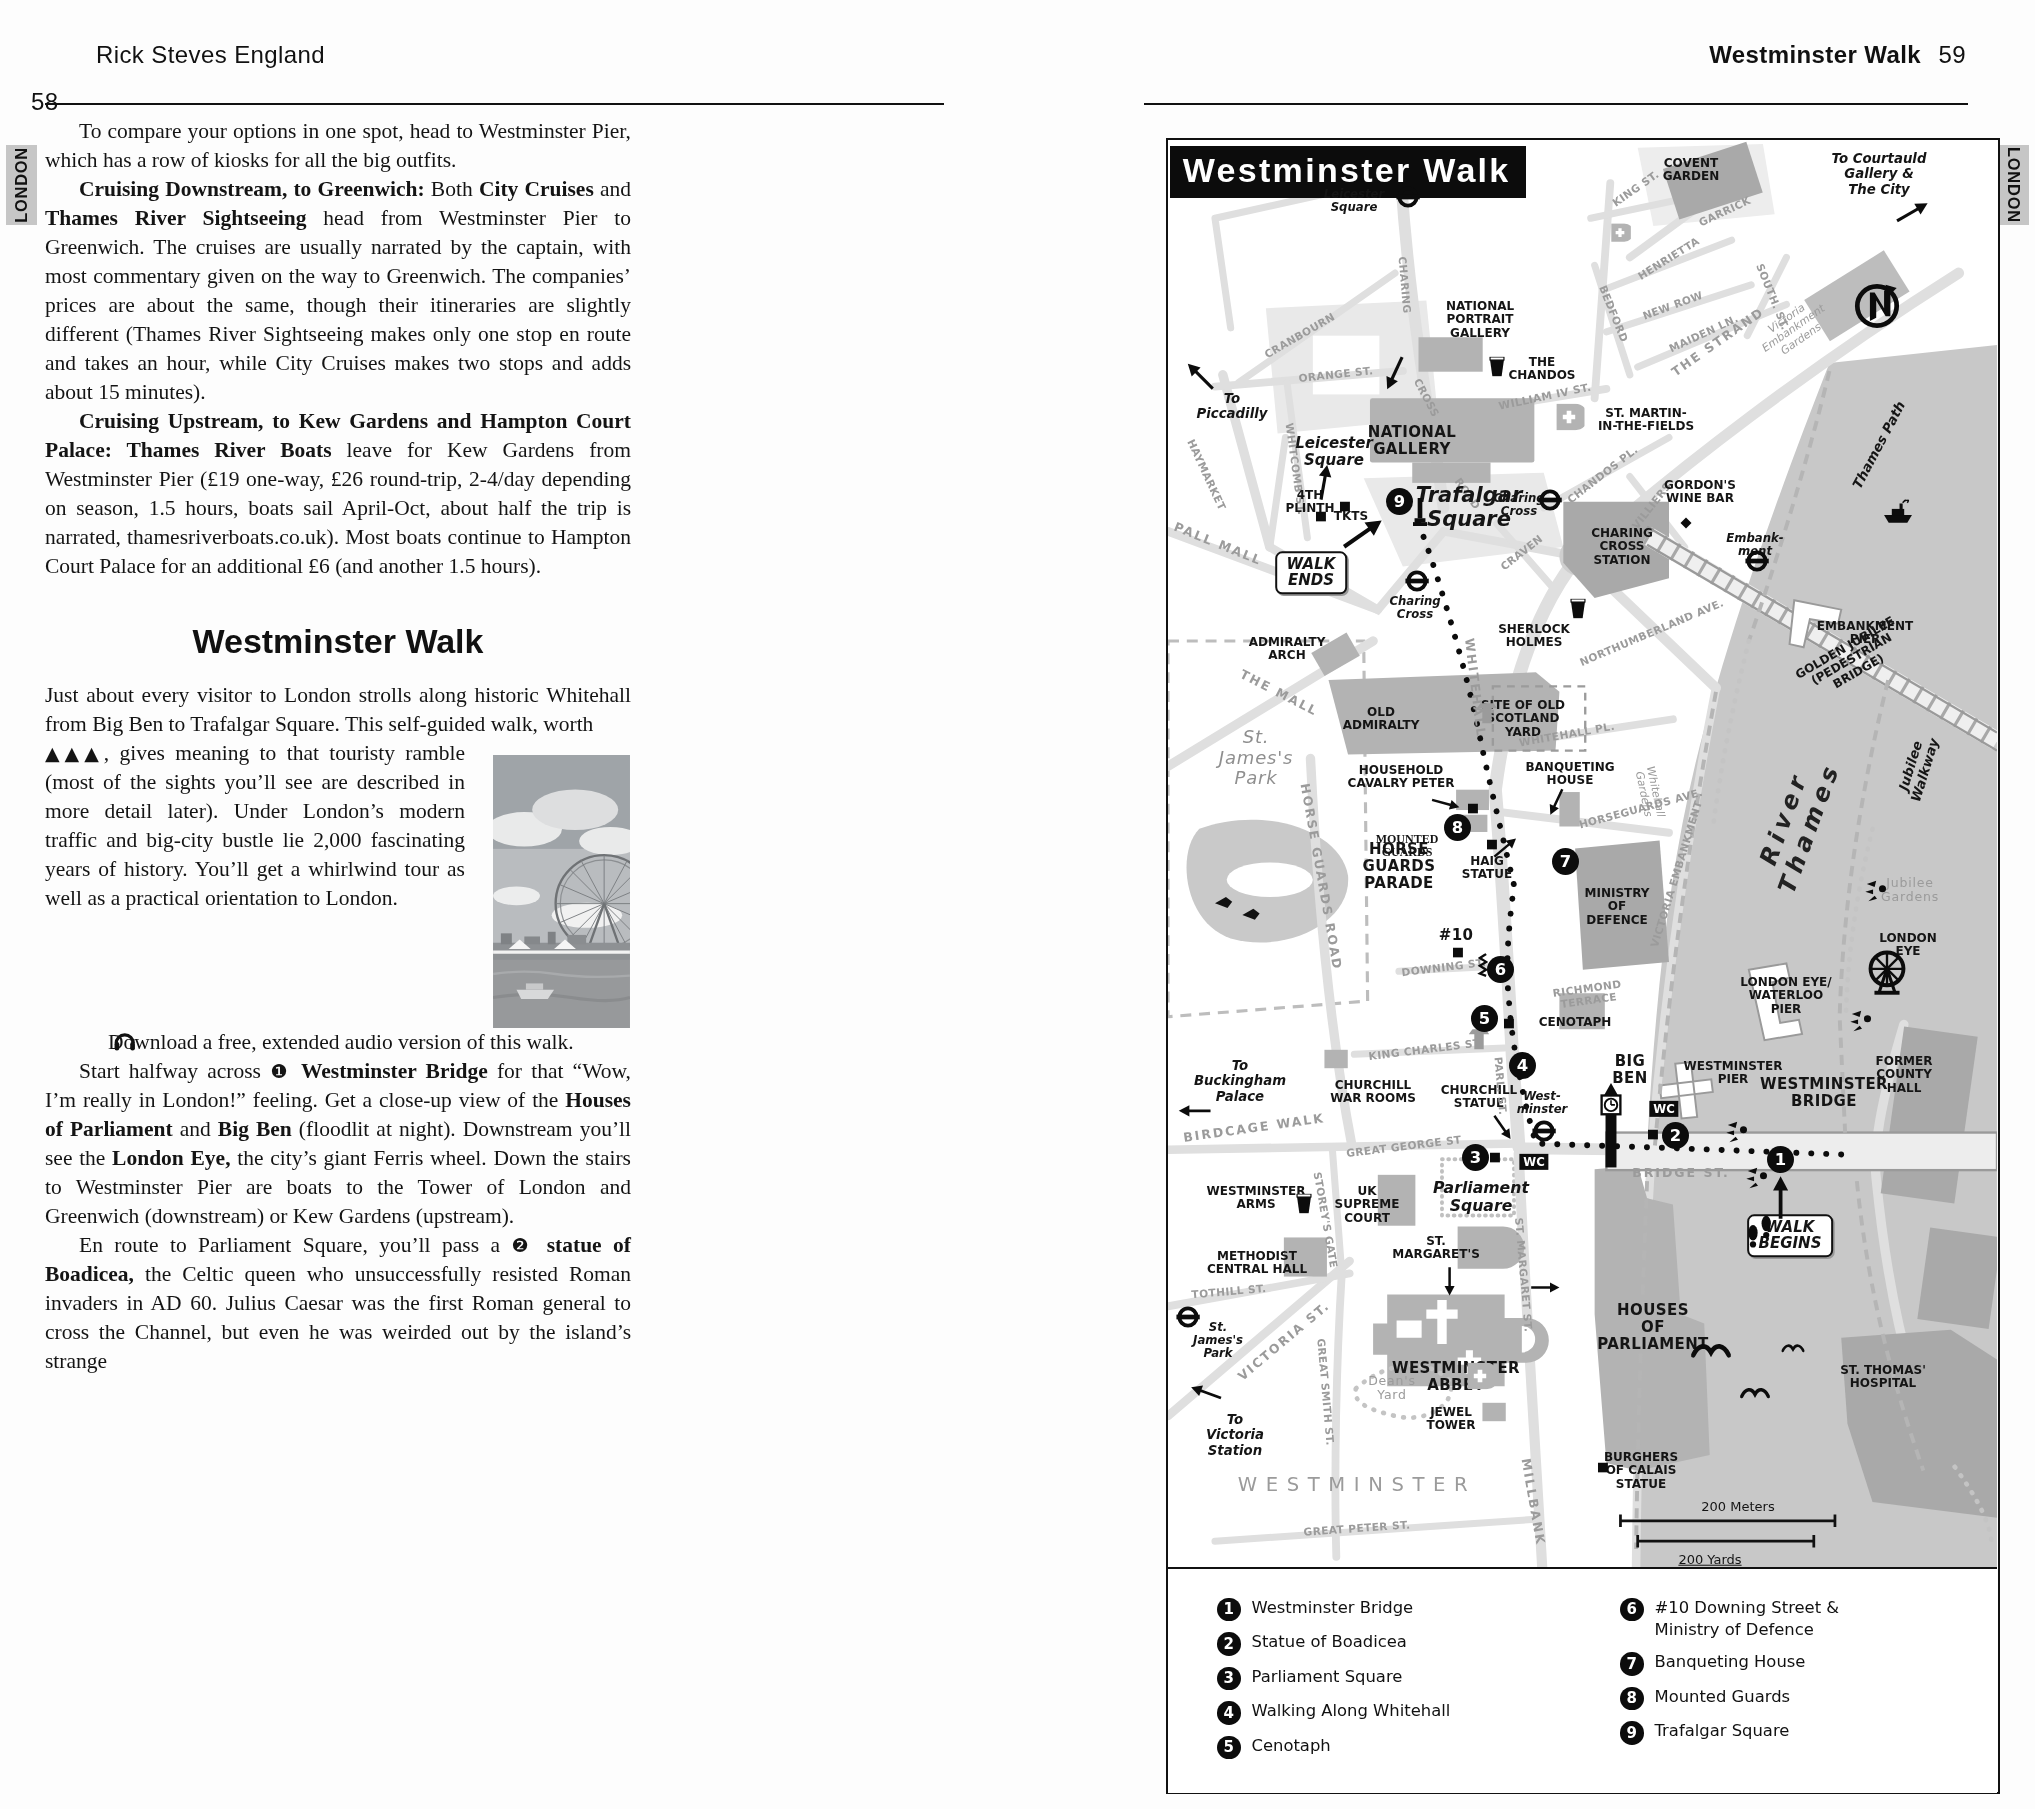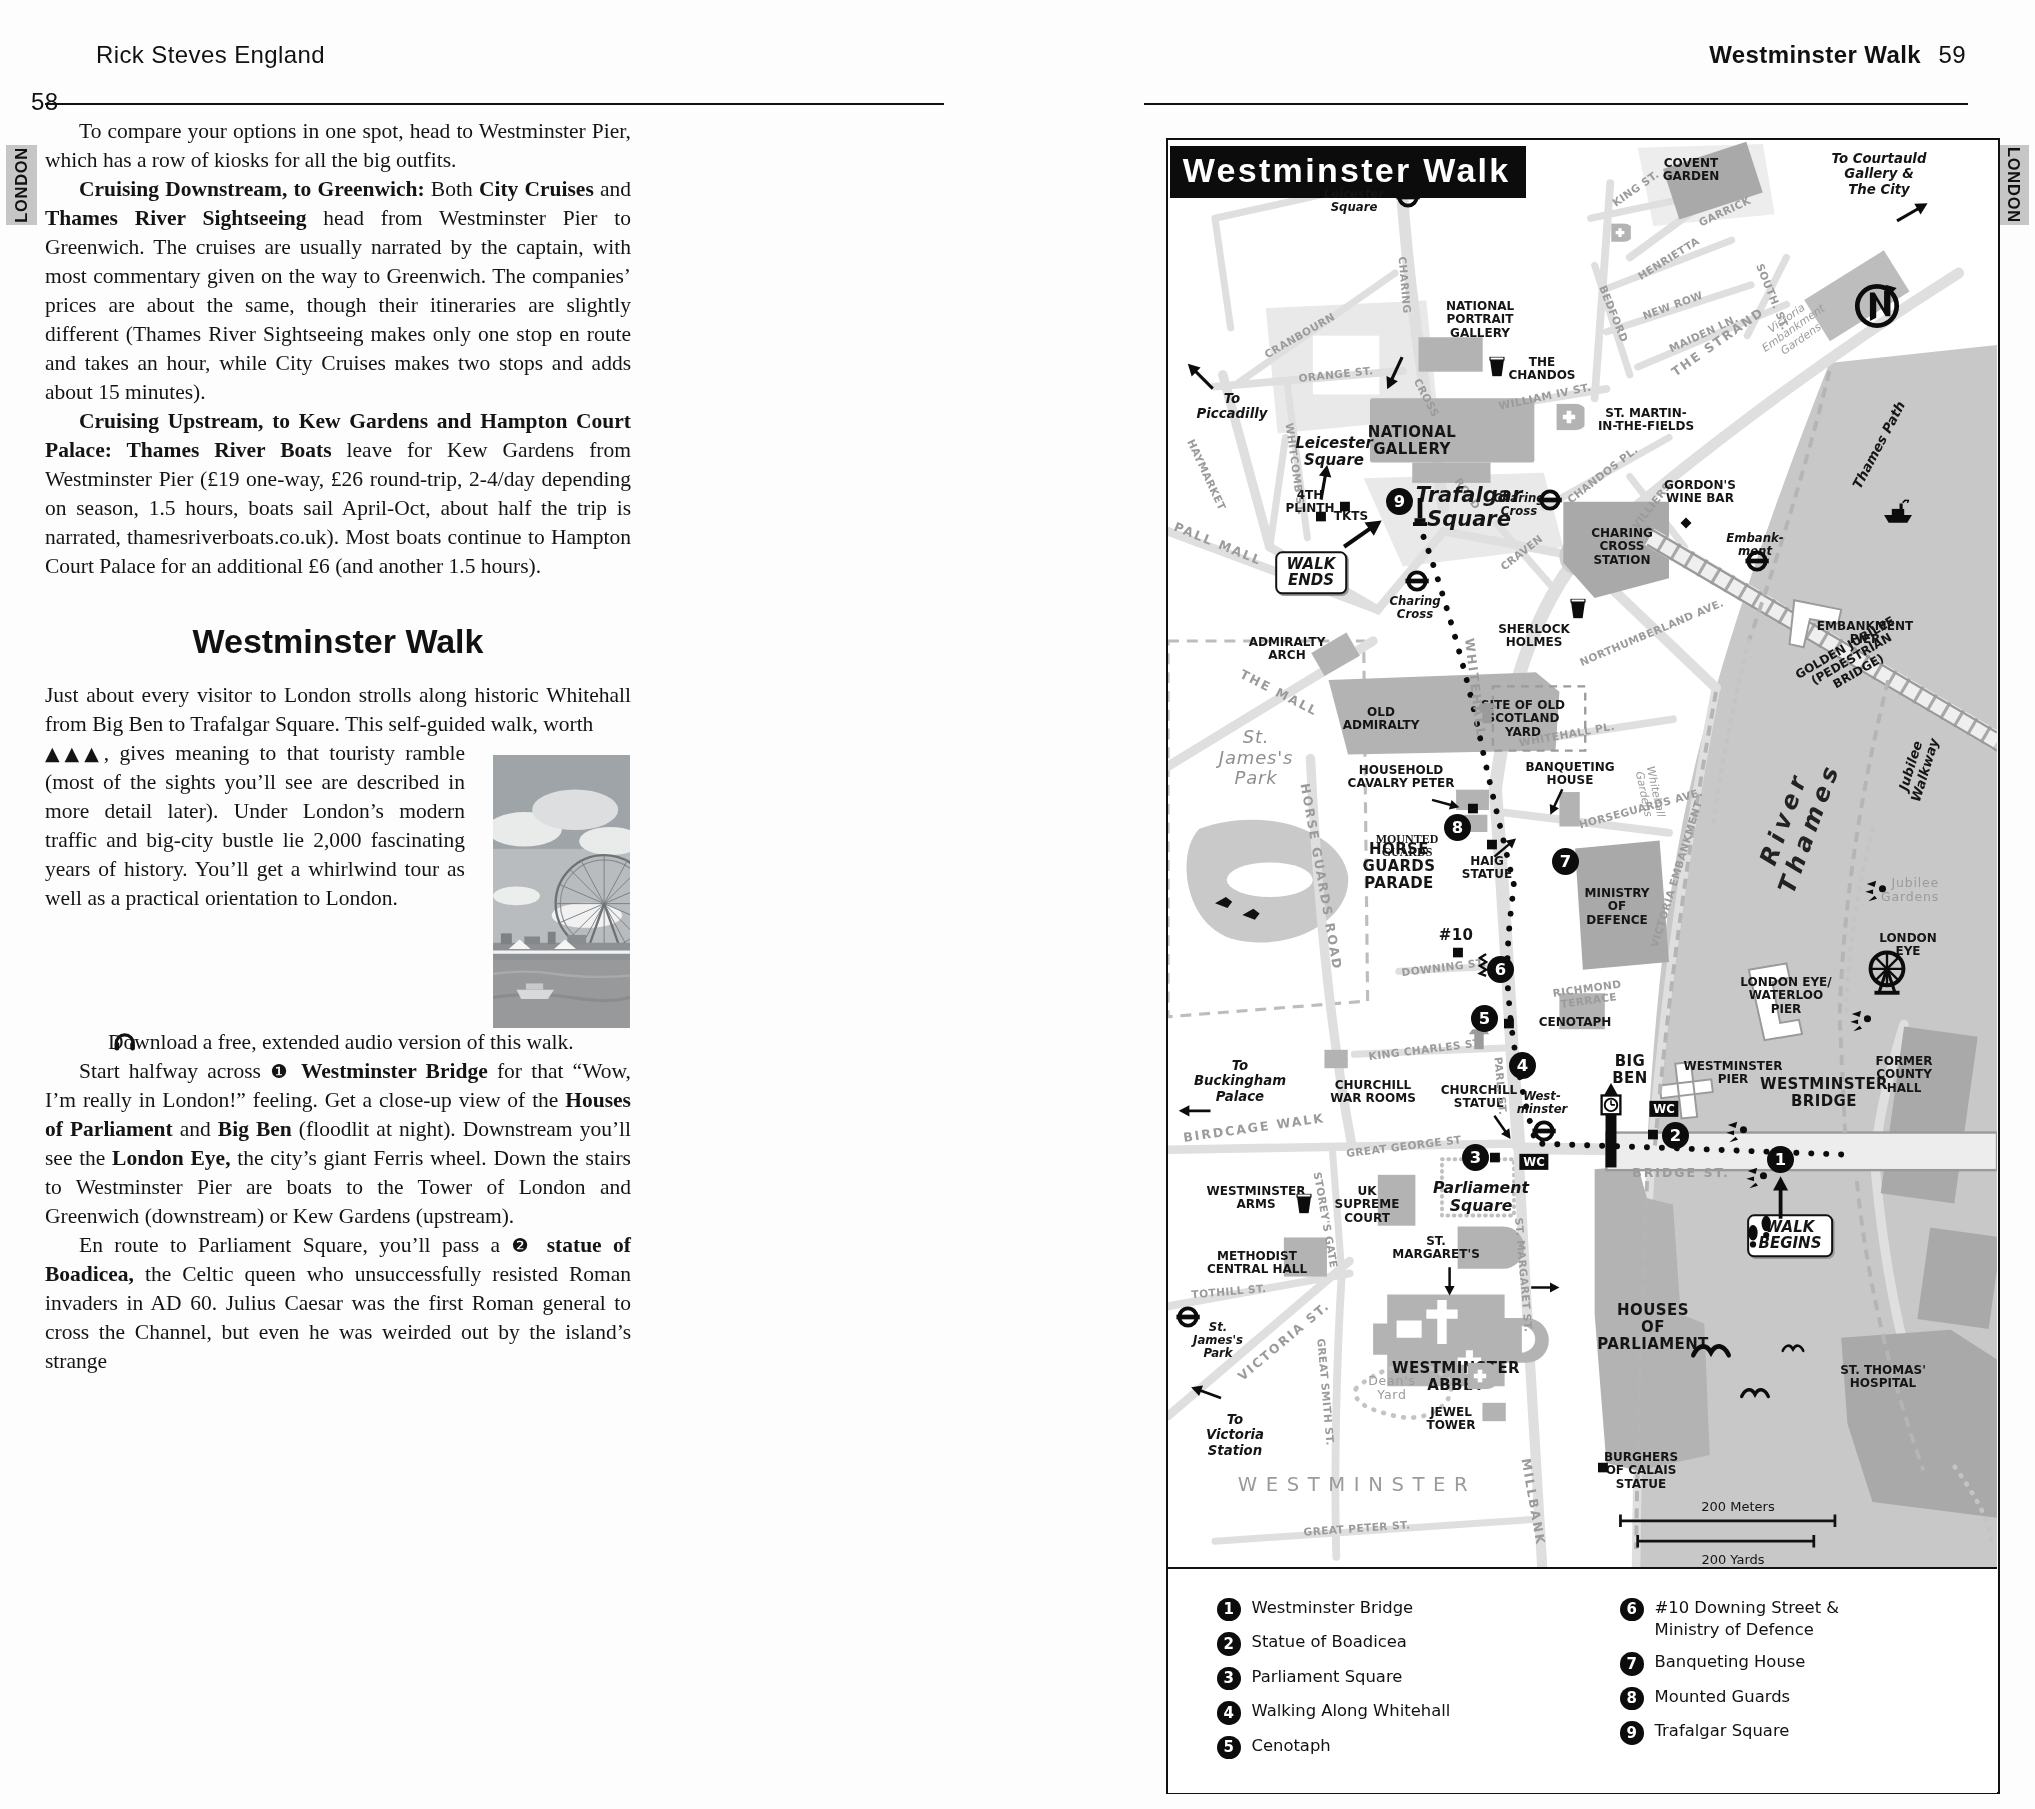--- a/index.html
+++ b/index.html
@@ -364,21 +364,21 @@
         <div class="maplabel stlg" style="left: 153px; top: 737px; transform: translate(-50%, -50%) rotate(80deg);">HORSE GUARDS ROAD</div>
         <div class="maplabel poilg" style="left: 288px; top: 795px; transform: translate(-50%, -50%) rotate(0deg);">#10</div>
         <div class="maplabel st" style="left: 276px; top: 828px; transform: translate(-50%, -50%) rotate(-7deg);">DOWNING ST.</div>
         <div class="maplabel st" style="left: 420px; top: 855px; transform: translate(-50%, -50%) rotate(-8deg);">RICHMOND
 TERRACE</div>
         <div class="maplabel poi" style="left: 407px; top: 883px; transform: translate(-50%, -50%) rotate(0deg);">CENOTAPH</div>
         <div class="maplabel st" style="left: 258px; top: 910px; transform: translate(-50%, -50%) rotate(-7deg);">KING CHARLES ST.</div>
         <div class="maplabel st" style="left: 509px; top: 734px; transform: translate(-50%, -50%) rotate(-73deg);">VICTORIA EMBANKMENT</div>
         <div class="maplabel river" style="left: 629px; top: 683px; transform: translate(-50%, -50%) rotate(-70deg);">River Thames</div>
         <div class="maplabel dir" style="left: 750px; top: 628px; transform: translate(-50%, -50%) rotate(-73deg);">Jubilee Walkway</div>
-        <div class="maplabel park2" style="left: 742px; top: 750px; transform: translate(-50%, -50%) rotate(0deg); text-align: right;">Jubilee
+        <div class="maplabel park2" style="left: 742px; top: 750px; transform: translate(-50%, -50%) rotate(0deg);">Jubilee
 Gardens</div>
         <div class="maplabel poi" style="left: 740px; top: 805px; transform: translate(-50%, -50%) rotate(0deg);">LONDON
 EYE</div>
         <div class="maplabel poi" style="left: 618px; top: 856px; transform: translate(-50%, -50%) rotate(0deg);">LONDON EYE/
 WATERLOO
 PIER</div>
         <div class="maplabel poi" style="left: 565px; top: 933px; transform: translate(-50%, -50%) rotate(0deg);">WESTMINSTER
 PIER</div>
         <div class="maplabel poi" style="left: 736px; top: 935px; transform: translate(-50%, -50%) rotate(0deg);">FORMER
 COUNTY
@@ -437,21 +437,21 @@
         <div class="maplabel stlg" style="left: 365px; top: 1362px; transform: translate(-50%, -50%) rotate(80deg);">MILLBANK</div>
         <div class="maplabel poilg" style="left: 485px; top: 1187px; transform: translate(-50%, -50%) rotate(0deg);">HOUSES
 OF
 PARLIAMENT</div>
         <div class="maplabel poi" style="left: 473px; top: 1331px; transform: translate(-50%, -50%) rotate(0deg);">BURGHERS
 OF CALAIS
 STATUE</div>
         <div class="maplabel poi" style="left: 715px; top: 1237px; transform: translate(-50%, -50%) rotate(0deg);">ST. THOMAS'
 HOSPITAL</div>
         <div class="maplabel scale" style="left: 562px; top: 1367px; transform: translate(-50%, -50%) rotate(0deg);">200 Meters</div>
-        <div class="maplabel scale" style="left: 557px; top: 1420px; transform: translate(-50%, -50%) rotate(0deg);">200 Yards</div>
+        <div class="maplabel scale" style="left: 534px; top: 1420px; transform: translate(-50%, -50%) rotate(0deg); text-decoration: underline;">200 Yards</div>
       </div>
     <div id="icons-layer">
         <div class="micon" style="left: 240px; top: 59px; transform: translate(-50%, -50%) rotate(0deg) scale(1);"><svg width="23.5" height="23.5" viewBox="0 0 30 30">
             <circle cx="15" cy="15" r="11" fill="none" stroke="#0c0c0c" stroke-width="5"></circle>
             <rect x="0" y="12" width="30" height="6" fill="#0c0c0c"></rect>
           </svg></div>
         <div class="micon" style="left: 382px; top: 362px; transform: translate(-50%, -50%) rotate(0deg) scale(1);"><svg width="23.5" height="23.5" viewBox="0 0 30 30">
             <circle cx="15" cy="15" r="11" fill="none" stroke="#0c0c0c" stroke-width="5"></circle>
             <rect x="0" y="12" width="30" height="6" fill="#0c0c0c"></rect>
           </svg></div>

